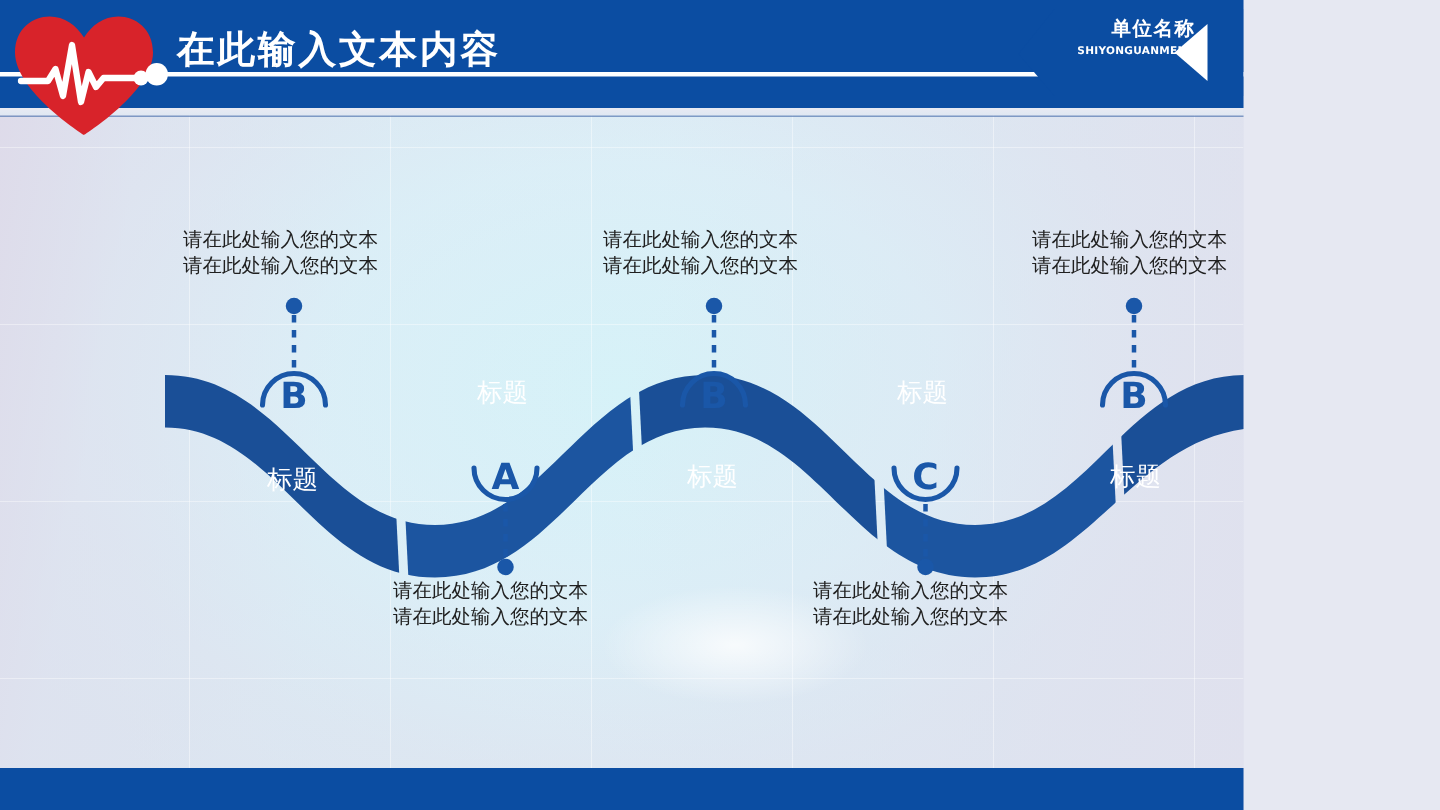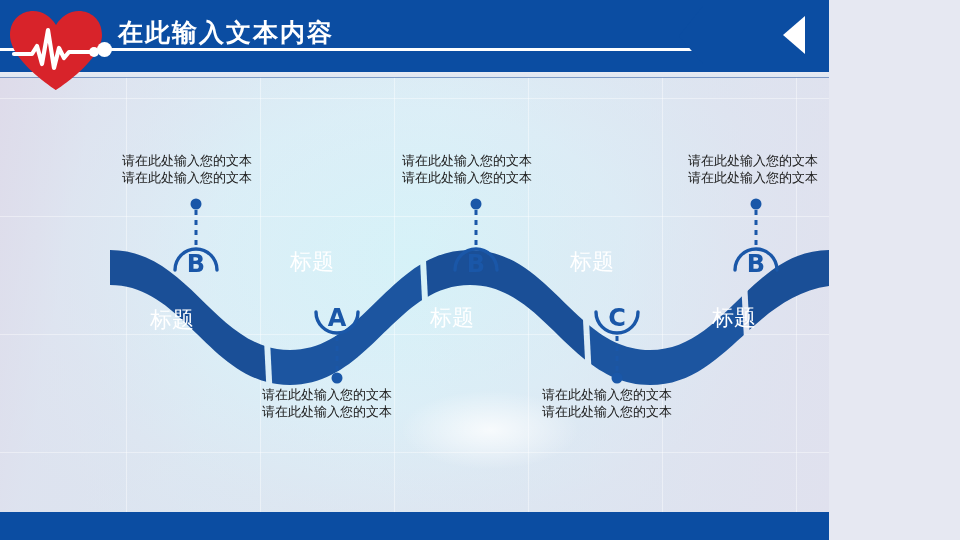--- a/index.html
+++ b/index.html
@@ -76,22 +76,22 @@
   
   #footer-band{
     position:absolute;left:0;bottom:0;width:960px;height:28px;background:#0b4da2;
   }
 
   
   #wave-svg{position:absolute;left:0;top:100px;width:960px;height:320px;}
 
   
   .seg-label{
-    position:absolute;color:#ffffff;font-size:22px;line-height:20px;
-    text-align:left;white-space:nowrap;
+    position:absolute;color:#ffffff;font-size:17px;line-height:20px;
+    text-align:center;white-space:nowrap;
     font-family:"DejaVu Sans","Liberation Sans",sans-serif;
   }
 
   
   .pin{position:absolute;width:58px;height:86px;}
   .pin-letter{
     position:absolute;width:58px;text-align:center;
     color:#1a57a8;font-size:24px;font-weight:bold;line-height:24px;
     font-family:"DejaVu Sans","Liberation Sans",sans-serif;
   }
@@ -127,20 +127,24 @@
   <div id="header-dot"></div>
 
   <div id="title">在此输入文本内容</div>
 
   <div id="org-plate">
     <svg width="150" height="58" viewBox="0 0 150 58">
       <path d="M150 0 L150 58 L24 58 L0 30 L24 0 Z" fill="#0b4da2"></path>
       <path d="M126 10 L126 48 L104 29 Z" fill="#ffffff"></path>
     </svg>
   </div>
+  <div id="org-text">
+    <div id="org-name">单位名称</div>
+    <div id="org-sub">SHIYONGUANMENG</div>
+  </div>
 
   <svg id="wave-svg" viewBox="0 0 960 320">
     <defs>
       <clipPath id="clipSeg1">
           <polygon points="100,0 252,0 268,320 100,320"></polygon>
         </clipPath>
       <clipPath id="clipSeg2">
           <polygon points="258,0 412,0 428,320 274,320"></polygon>
         </clipPath>
       <clipPath id="clipSeg3">

